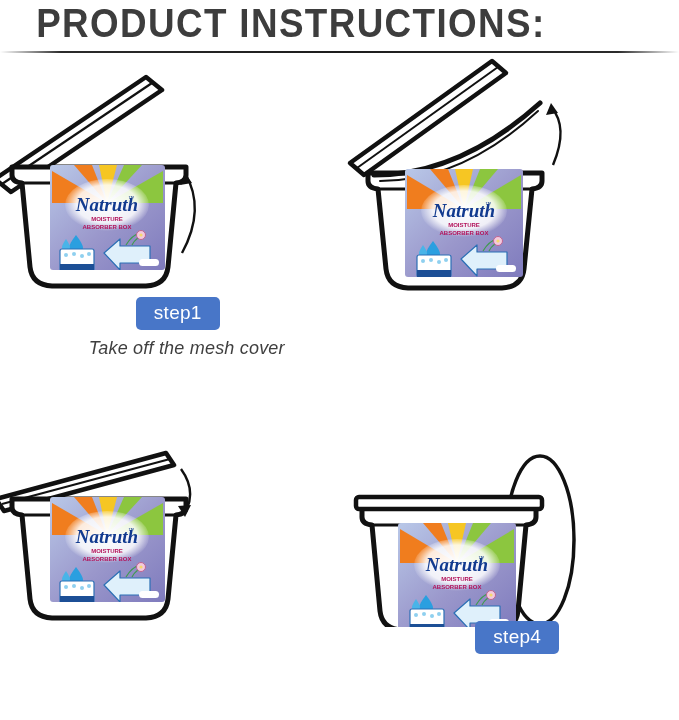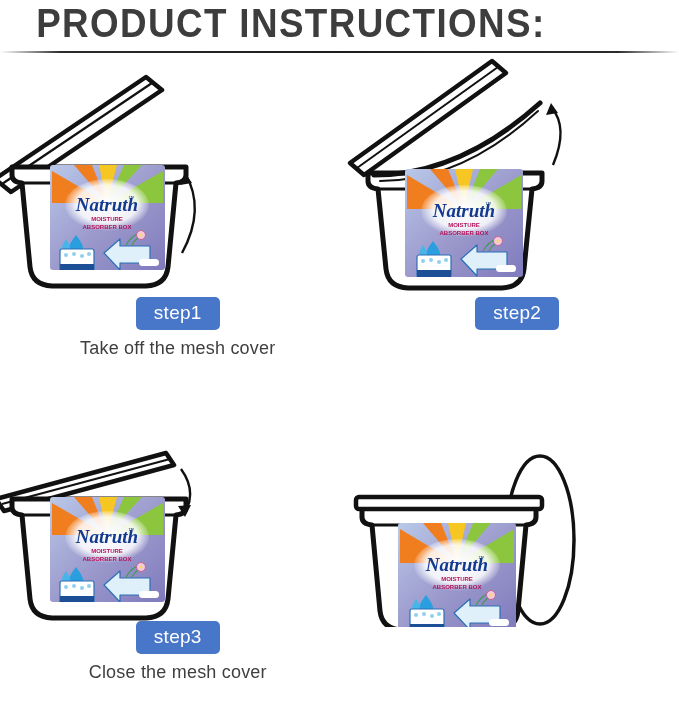--- a/index.html
+++ b/index.html
@@ -28,21 +28,21 @@
   .art{position:absolute;left:0;top:0;width:339.5px;height:250px;}
   .art svg{display:block;}
 
   .badge-wrap{position:absolute;left:0;width:339.5px;text-align:center;top:244px;}
   .badge{
     display:inline-block;background:#4876c8;color:#ffffff;
     font-size:19px;line-height:19px;padding:6px 18px 8px 18px;border-radius:5px;
     letter-spacing:.3px;
     margin-left:16px;
   }
-  .caption-wrap{position:absolute;left:8px;width:339.5px;text-align:center;top:285px;}
+  .caption-wrap{position:absolute;left:17px;width:339.5px;text-align:center;top:285px;font-style:italic;}
   .caption{font-size:18px;color:#3f3f3f;letter-spacing:.2px;}
 
   
   .row2 .art{top:-6px;}
   .row2 .badge-wrap{top:238px;}
   .row2 .caption-wrap{top:279px;}
 </style>
 </head>
 <body>
 
@@ -202,23 +202,20 @@
             <circle cx="158" cy="188" r="1.6" fill="#f6d96b"></circle>
             <rect x="156" y="212" width="20" height="7" rx="3.5" fill="#ffffff"></rect>
           </g>
 
           <g fill="none" stroke="#111111" stroke-width="2.4">
             <path d="M213 112 q16 -38 -2 -58"></path>
             <polygon points="211,50 206,62 218,60" fill="#111111" stroke="none"></polygon>
           </g>
         </svg>
       </div>
-      <div class="badge-wrap">
-        <span class="badge">step2</span>
-      </div>
     </div>
 
     <div class="cell row2">
       <div class="art">
         <svg width="339" height="250" viewBox="0 0 339 250" xmlns="http://www.w3.org/2000/svg">
           <defs>
             <linearGradient id="lab3bg" x1="0" y1="0" x2="1" y2="1">
               <stop offset="0%" stop-color="#b9c8e8"></stop>
               <stop offset="55%" stop-color="#9a97cb"></stop>
               <stop offset="100%" stop-color="#7f7bbd"></stop>
@@ -276,26 +273,20 @@
             <circle cx="141" cy="190" r="1.6" fill="#f6d96b"></circle>
             <rect x="139" y="214" width="20" height="7" rx="3.5" fill="#ffffff"></rect>
           </g>
 
           <g fill="none" stroke="#111111" stroke-width="2.4">
             <path d="M181 92 q16 22 4 44"></path>
             <polygon points="185,140 178,129 191,128" fill="#111111" stroke="none"></polygon>
           </g>
         </svg>
       </div>
-      <div class="badge-wrap">
-        <span class="badge">step3</span>
-      </div>
-      <div class="caption-wrap">
-        <span class="caption">Close the mesh cover</span>
-      </div>
     </div>
 
     <div class="cell row2">
       <div class="art">
         <svg width="339" height="250" viewBox="0 0 339 250" xmlns="http://www.w3.org/2000/svg">
           <defs>
             <linearGradient id="lab4bg" x1="0" y1="0" x2="1" y2="1">
               <stop offset="0%" stop-color="#b9c8e8"></stop>
               <stop offset="55%" stop-color="#9a97cb"></stop>
               <stop offset="100%" stop-color="#7f7bbd"></stop>
@@ -350,16 +341,19 @@
                 <path d="M142 228 q4 -8 12 -9"></path>
             </g>
             <circle cx="151" cy="218" r="4.5" fill="#f2c9de" stroke="#c06492" stroke-width="1"></circle>
             <circle cx="151" cy="218" r="1.6" fill="#f6d96b"></circle>
             <rect x="149" y="242" width="20" height="7" rx="3.5" fill="#ffffff"></rect>
           </g>
 
           <line x1="0" y1="252" x2="228" y2="252" stroke="#111111" stroke-width="3.5"></line>
         </svg>
       </div>
+      <div class="badge-wrap">
+        <span class="badge">step4</span>
+      </div>
     </div>
 
   </div>
 </div>
 
 </body></html>

